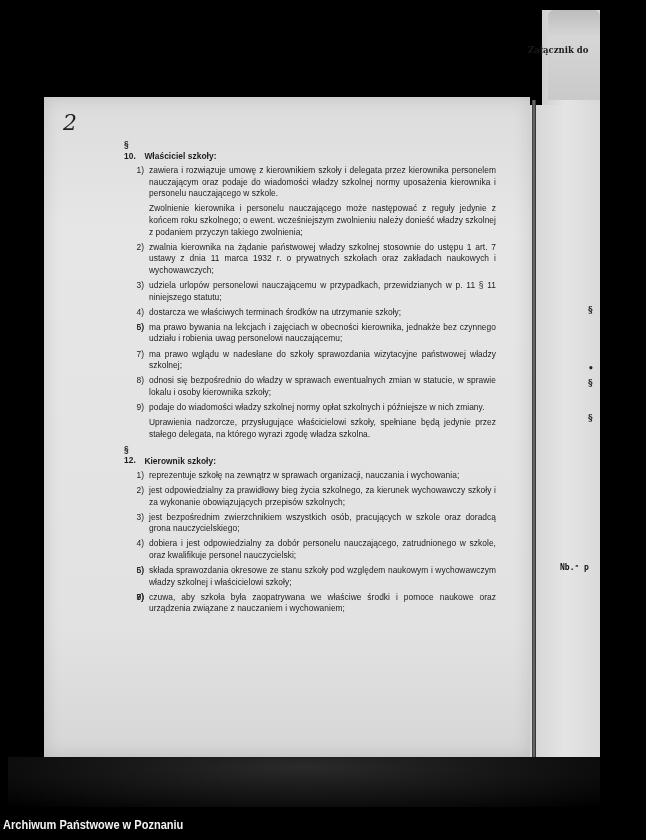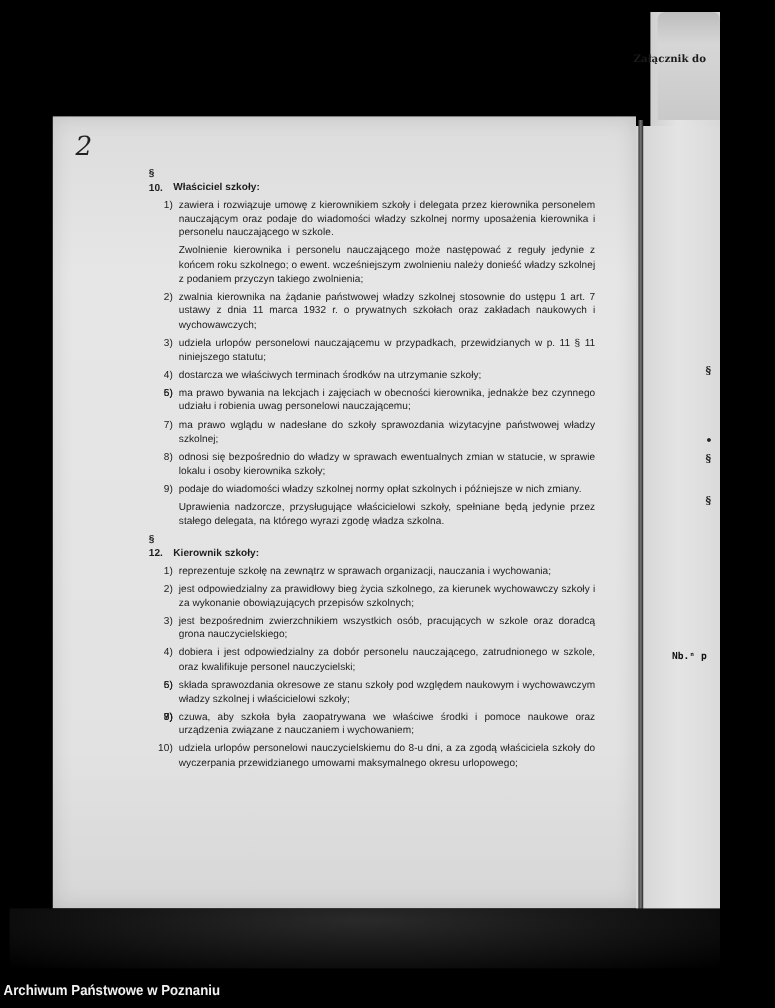--- a/index.html
+++ b/index.html
@@ -13,21 +13,21 @@
   }
   .back-tab {
     position:absolute; left:548px; top:10px; width:52px; height:90px;
     background:linear-gradient(180deg,#bdbdbd,#d6d6d6 30%,#c9c9c9);
     border-radius:6px 6px 0 0;
   }
   .back-tab-label {
     position:absolute; left:528px; top:45px; font-size:8.5px; font-weight:bold; color:#1a1a1a; white-space:nowrap;
   }
   .back-marks { position:absolute; left:588px; font-size:9px; color:#222; font-weight:bold; }
-  .back-stamp { position:absolute; left:560px; top:542px; font-family:"DejaVu Sans Mono", monospace; font-size:8px; font-weight:bold; color:#111; white-space:nowrap; }
+  .back-stamp { position:absolute; left:560px; top:563px; font-family:"DejaVu Sans Mono", monospace; font-size:8px; font-weight:bold; color:#111; white-space:nowrap; }
   .fold-line { position:absolute; left:532px; top:0px; width:4px; height:770px; background:linear-gradient(90deg,#333,#777,#222); }
   .page {
     position:absolute; left:44px; top:97px; width:486px; height:660px;
     background:linear-gradient(180deg,#dcdcdc 0%,#e6e6e6 20%,#e2e2e2 80%,#d6d6d6 100%);
     box-shadow: inset 0 0 18px rgba(0,0,0,0.12);
   }
   .right-page {
     position:absolute; left:530px; top:105px; width:70px; height:658px;
     background:linear-gradient(90deg,#d4d4d4,#e4e4e4 50%,#dadada);
   }
@@ -93,17 +93,16 @@
       <div class="sec-head"><span class="num">§ 12.</span> <span>Kierownik szkoły:</span></div>
       <div class="item"><span class="n">1)</span><span>reprezentuje szkołę na zewnątrz w sprawach organizacji, nauczania i wychowania;</span></div>
       <div class="item"><span class="n">2)</span><span>jest odpowiedzialny za prawidłowy bieg życia szkolnego, za kierunek wychowawczy szkoły i za wykonanie obowiązujących przepisów szkolnych;</span></div>
       <div class="item"><span class="n">3)</span><span>jest bezpośrednim zwierzchnikiem wszystkich osób, pracujących w szkole oraz doradcą grona nauczycielskiego;</span></div>
       <div class="item"><span class="n">4)</span><span>dobiera i jest odpowiedzialny za dobór personelu nauczającego, zatrudnionego w szkole, oraz kwalifikuje personel nauczycielski;</span></div>
       <div class="item"><span class="n">5)</span></div>
       <div class="item"><span class="n">6)</span><span>składa sprawozdania okresowe ze stanu szkoły pod względem naukowym i wychowawczym władzy szkolnej i właścicielowi szkoły;</span></div>
       <div class="item"><span class="n">7)</span></div>
       <div class="item"><span class="n">8)</span></div>
       <div class="item"><span class="n">9)</span><span>czuwa, aby szkoła była zaopatrywana we właściwe środki i pomoce naukowe oraz urządzenia związane z nauczaniem i wychowaniem;</span></div>
-      <div class="item"><span class="n">10)</span><span>udziela urlopów personelowi nauczycielskiemu do 8-u dni, a za zgodą właściciela szkoły do wyczerpania przewidzianego umowami maksymalnego okresu urlopowego;</span></div>
     </div>
   </div>
 
 <div class="footer">Archiwum Państwowe w Poznaniu</div>
 
 </body></html>

